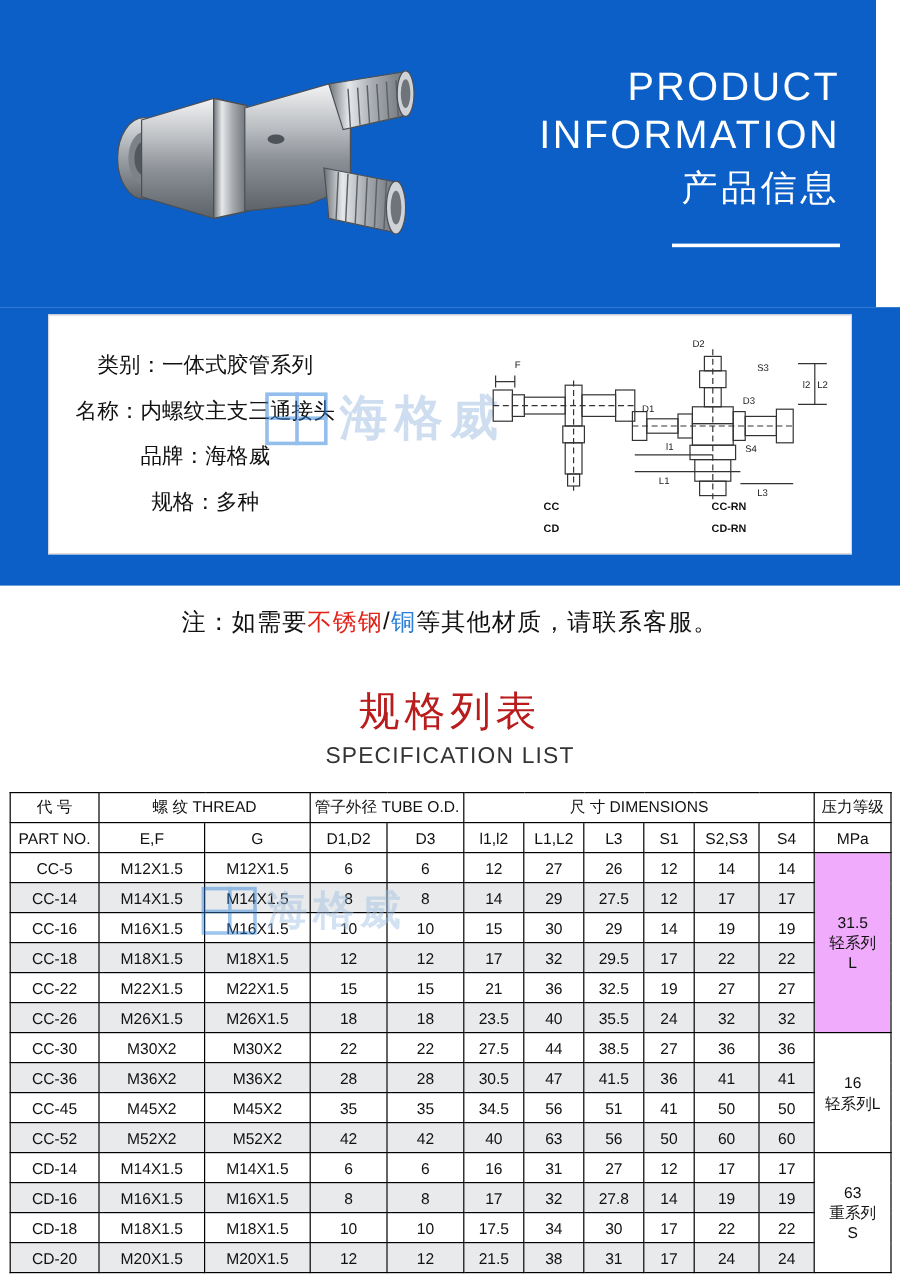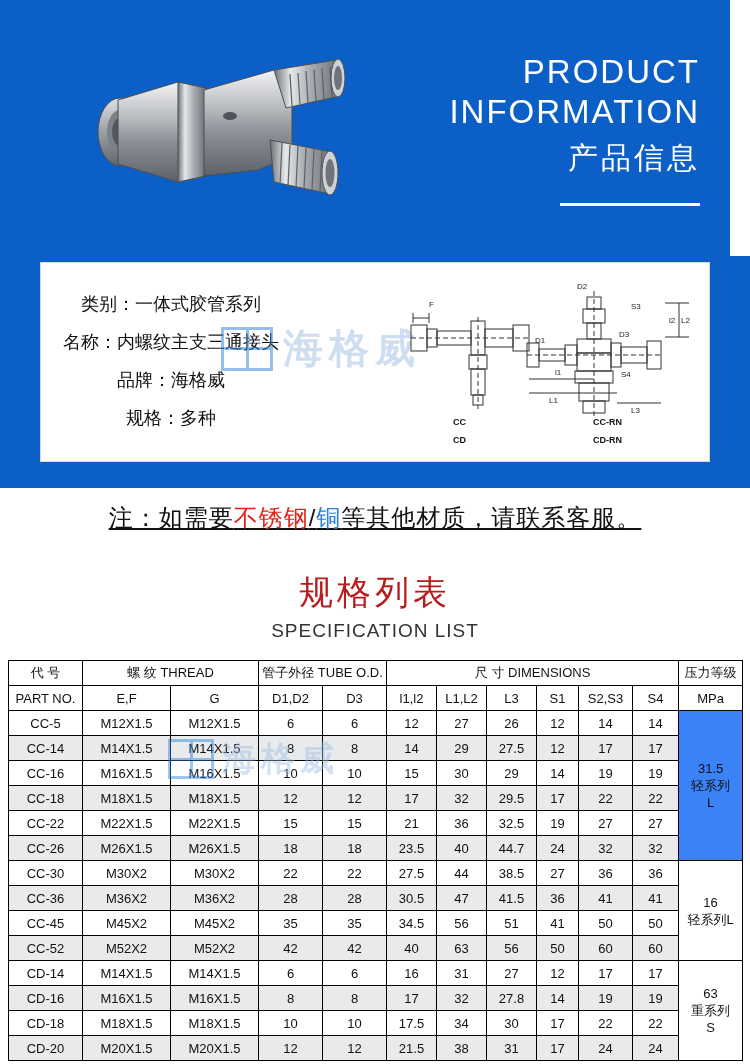--- a/index.html
+++ b/index.html
@@ -132,24 +132,23 @@
   }
 
   
   .note {
     width: 750px;
     height: 60px;
     background: #ffffff;
     display: flex;
     align-items: center;
     justify-content: center;
-    font-size: 24px;
+    font-size: 20px;
     color: #111;
     letter-spacing: 1px;
-    text-decoration: underline;
   }
   .note .red { color: #e2231a; }
   .note .blue { color: #2b7fd8; }
 
   
   .spec-head {
     width: 750px;
     text-align: center;
     padding-top: 22px;
   }
@@ -445,21 +444,21 @@
           <td>M12X1.5</td>
           <td>M12X1.5</td>
           <td>6</td>
           <td>6</td>
           <td>12</td>
           <td>27</td>
           <td>26</td>
           <td>12</td>
           <td>14</td>
           <td>14</td>
-          <td rowspan="6" class="press-cell" style="background: #3b82f6;">
+          <td rowspan="6" class="press-cell" style="background: #f0abfc;">
             <div>31.5</div>
             <div>轻系列</div>
             <div>L</div>
           </td>
         </tr>
         <tr class="shade">
           <td>CC-14</td>
           <td>M14X1.5</td>
           <td>M14X1.5</td>
           <td>8</td>
@@ -511,21 +510,21 @@
           <td>27</td>
         </tr>
         <tr class="shade">
           <td>CC-26</td>
           <td>M26X1.5</td>
           <td>M26X1.5</td>
           <td>18</td>
           <td>18</td>
           <td>23.5</td>
           <td>40</td>
-          <td>44.7</td>
+          <td>35.5</td>
           <td>24</td>
           <td>32</td>
           <td>32</td>
         </tr>
         <tr>
           <td>CC-30</td>
           <td>M30X2</td>
           <td>M30X2</td>
           <td>22</td>
           <td>22</td>

